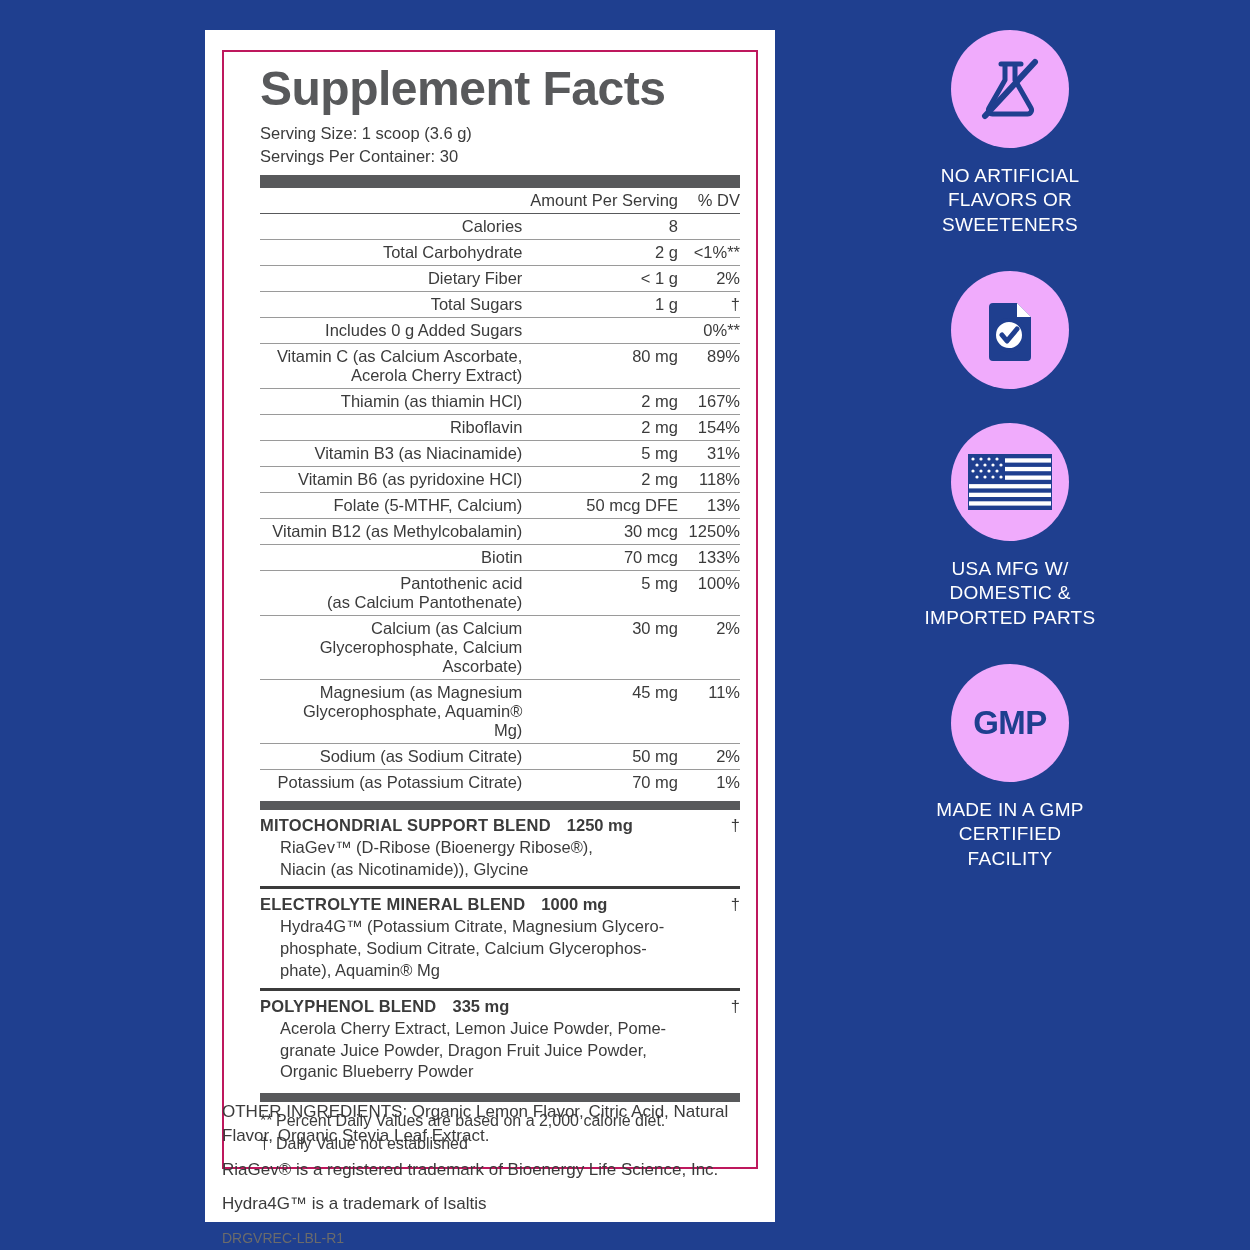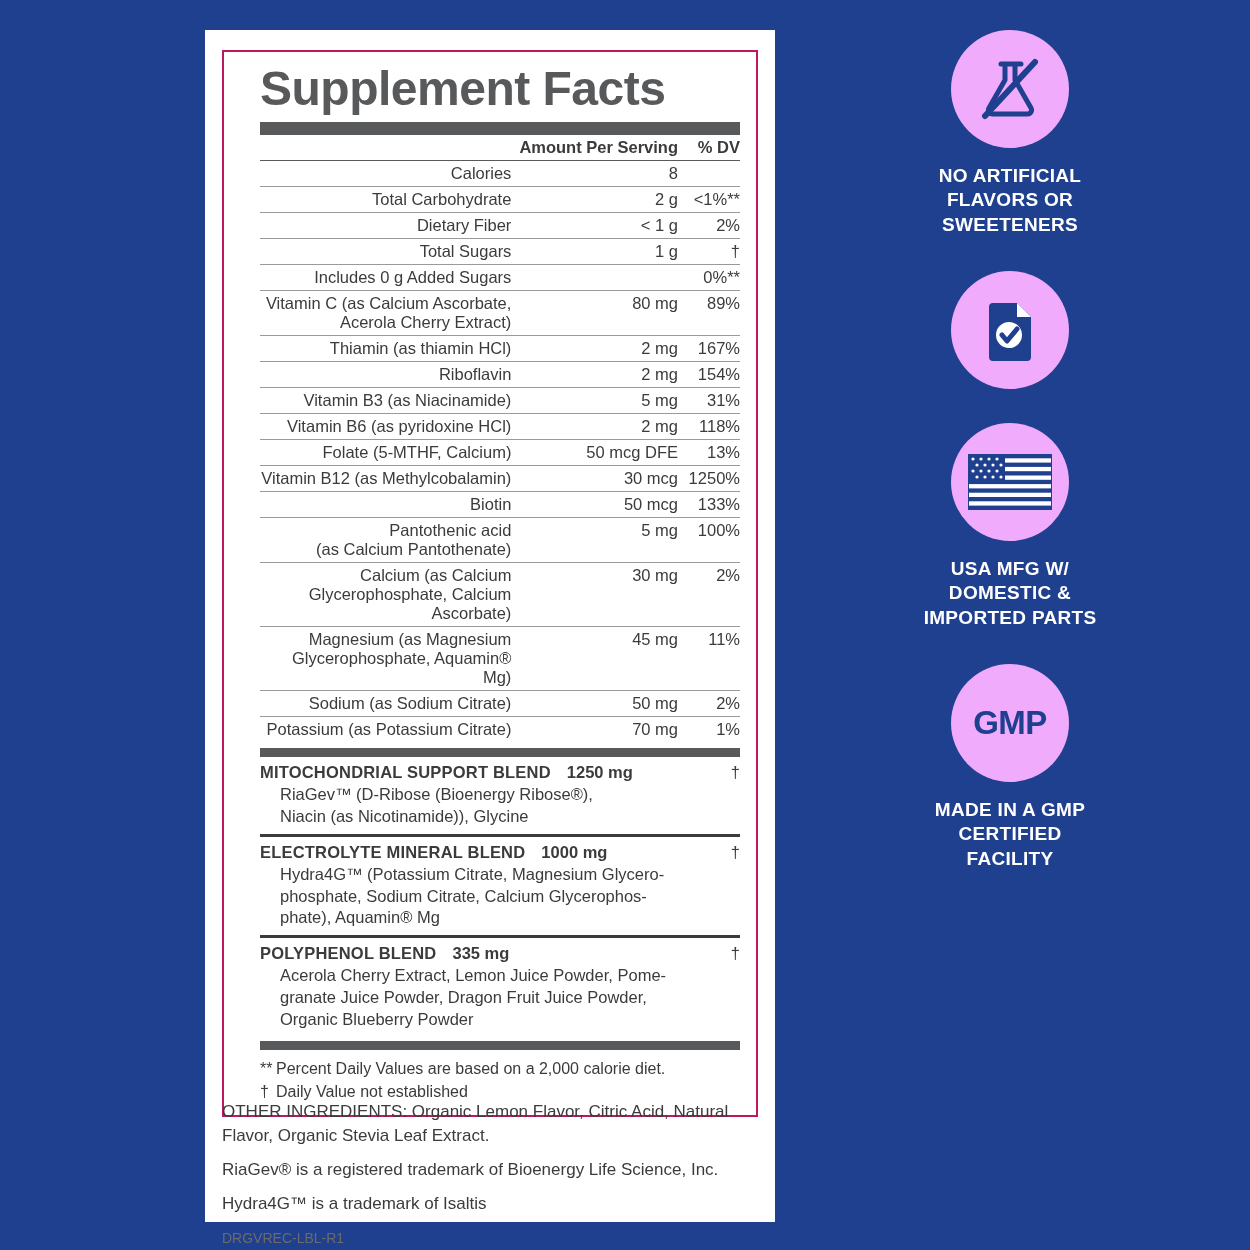--- a/index.html
+++ b/index.html
@@ -59,21 +59,21 @@
     width: calc(100% - 20px);
     margin-left: 20px;
     border-collapse: collapse;
     font-size: 16.5px;
     color: #3b3b3b;
   }
   table.facts td { padding: 3px 0 3px 0; vertical-align: top; }
   .col-name { text-align: right; }
   .col-amt { text-align: right; white-space: nowrap; padding-left: 8px !important; }
   .col-dv  { text-align: right; white-space: nowrap; width: 62px; padding-left: 10px !important; }
-  .hdr td { font-weight: bold; border-bottom: 1px solid #58595b; padding-bottom: 4px; }
+  .hdr td { font-weight: normal; border-bottom: 1px solid #58595b; padding-bottom: 4px; }
   .rowline td { border-bottom: 1px solid #9a9a9a; }
   .indent1 .col-name { padding-left: 20px; }
   .indent2 .col-name { padding-left: 38px; }
   .sub { display: block; padding-left: 20px; }
   .noline td { border-bottom: none; }
 
   .blend-sep { height: 3px; background: #3b3b3b; margin: 0 0 0 20px; width: calc(100% - 20px); }
   .blend {
     margin-left: 20px;
     width: calc(100% - 20px);
@@ -126,37 +126,41 @@
   .badge { margin-bottom: 34px; }
   .badge .circle {
     width: 118px; height: 118px;
     border-radius: 50%;
     background: #f0abfc;
     margin: 0 auto 16px auto;
     display: flex; align-items: center; justify-content: center;
   }
   .badge .caption {
     font-size: 19px;
-    font-weight: bold;
+    font-weight: normal;
     line-height: 1.28;
     letter-spacing: 0.3px;
     white-space: pre-line;
   }
   .gmp-text {
     font-size: 33px; font-weight: bold; color: #1f3f8f; letter-spacing: -0.5px;
   }
 </style>
 </head>
 <body>
 
 <div class="label-panel">
 
   <div class="facts-box">
     <div class="facts-title">Supplement Facts</div>
 
+    <div class="serving-lines">
+      <div>Serving Size: 1 scoop (3.6 g)</div>
+      <div>Servings Per Container: 30</div>
+    </div>
 
     <div class="bar-thick"></div>
 
     <table class="facts">
       <tbody>
         <tr class="hdr">
           <td class="col-name"></td>
           <td class="col-amt">Amount Per Serving</td>
           <td class="col-dv">% DV</td>
         </tr>
@@ -221,21 +225,21 @@
           <td class="col-amt">50 mcg DFE</td>
           <td class="col-dv">13%</td>
         </tr>
         <tr class="rowline">
           <td class="col-name">Vitamin B12 (as Methylcobalamin)</td>
           <td class="col-amt">30 mcg</td>
           <td class="col-dv">1250%</td>
         </tr>
         <tr class="rowline">
           <td class="col-name">Biotin</td>
-          <td class="col-amt">50 mcg</td>
+          <td class="col-amt">70 mcg</td>
           <td class="col-dv">133%</td>
         </tr>
 
         <tr class="rowline">
           <td class="col-name">
             <span>Pantothenic acid</span>
             <span class="sub">(as Calcium Pantothenate)</span>
           </td>
           <td class="col-amt">5 mg</td>
           <td class="col-dv">100%</td>

